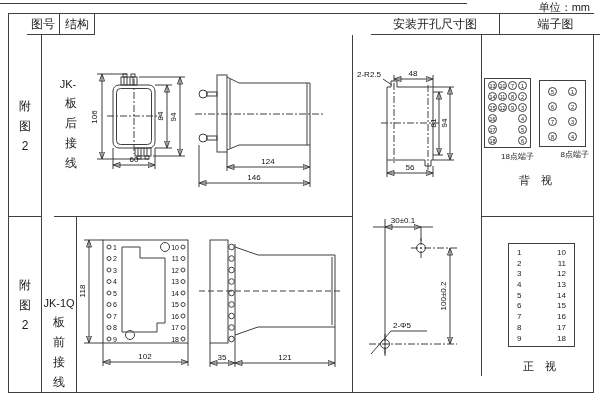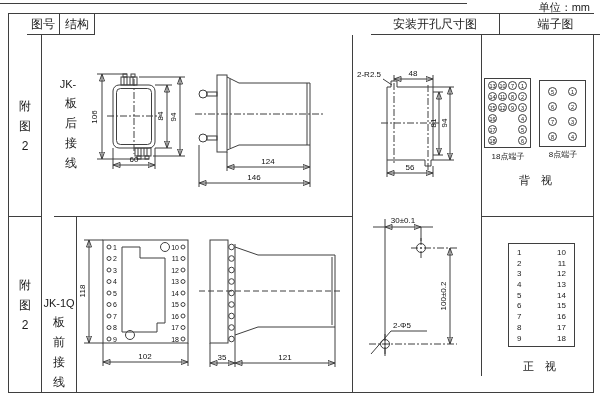--- a/index.html
+++ b/index.html
@@ -20,21 +20,21 @@
   svg text { stroke:none; fill:#111; font-size:8px; font-family:"Liberation Sans",sans-serif; }
   .cl { stroke-dasharray:7 2 2 2; }
   .dsh { stroke-dasharray:6 3; }
   .t7 { font-size:7px; }
   
   .tbox { position:absolute; border:1px solid #3f3f3f; background:#fff; }
   .trow { display:flex; justify-content:space-between; padding:0 3px; margin-top:2px; }
   .trow8 { display:flex; justify-content:space-between; padding:0 8px; margin-top:6px; }
   .tc { width:9px; height:9px; border:1px solid #3f3f3f; border-radius:50%; font-size:5.5px; line-height:8px; text-align:center; display:inline-block; color:#111; }
   .tc.hid { visibility:hidden; }
-  .tlabel { position:absolute; font-size:8px; text-align:center; }
+  .tlabel { position:absolute; font-size:8px; text-align:right; }
   .viewlabel { position:absolute; font-size:11px; text-align:center; letter-spacing:4px; }
   
   .numcol { position:absolute; font-size:8px; line-height:10.7px; }
   .numcol div { height:10.7px; }
   .nr { text-align:right; }
 </style>
 </head>
 <body>
 
 <div class="page">

